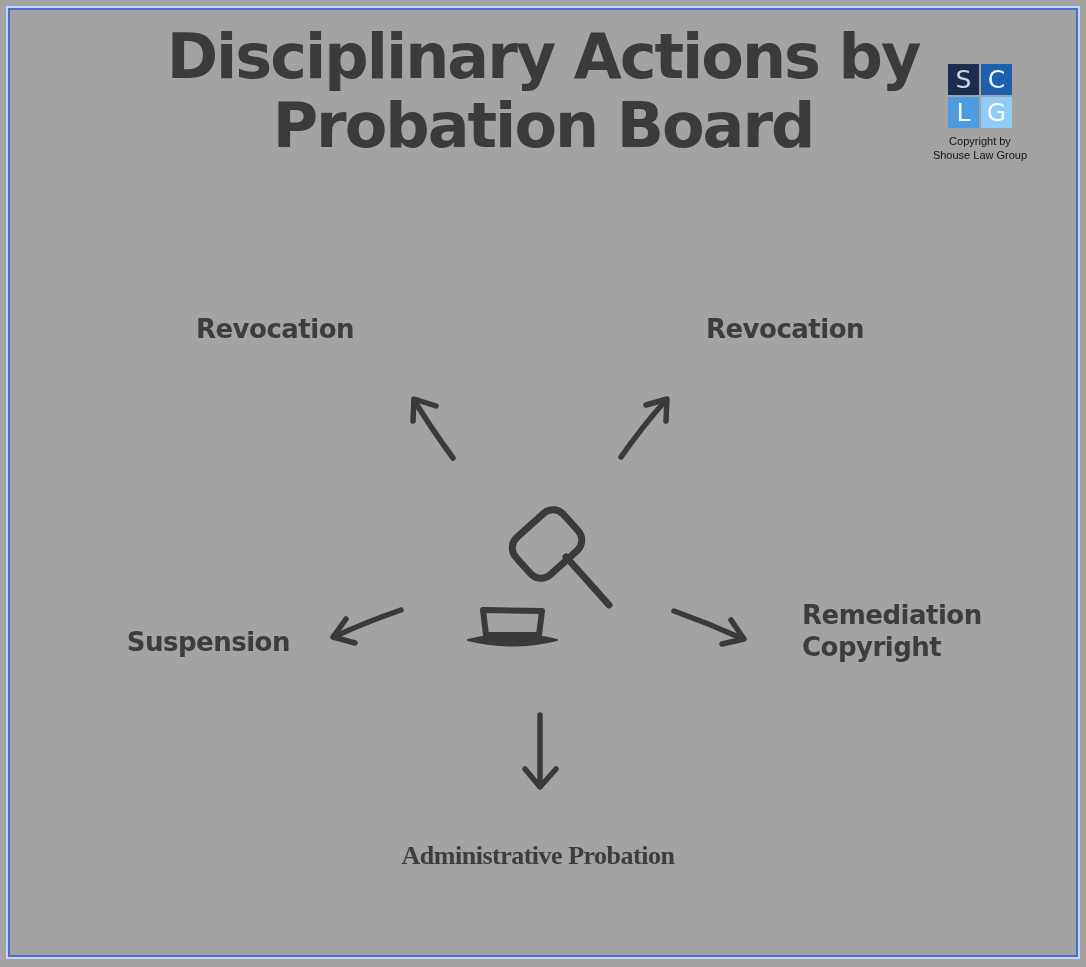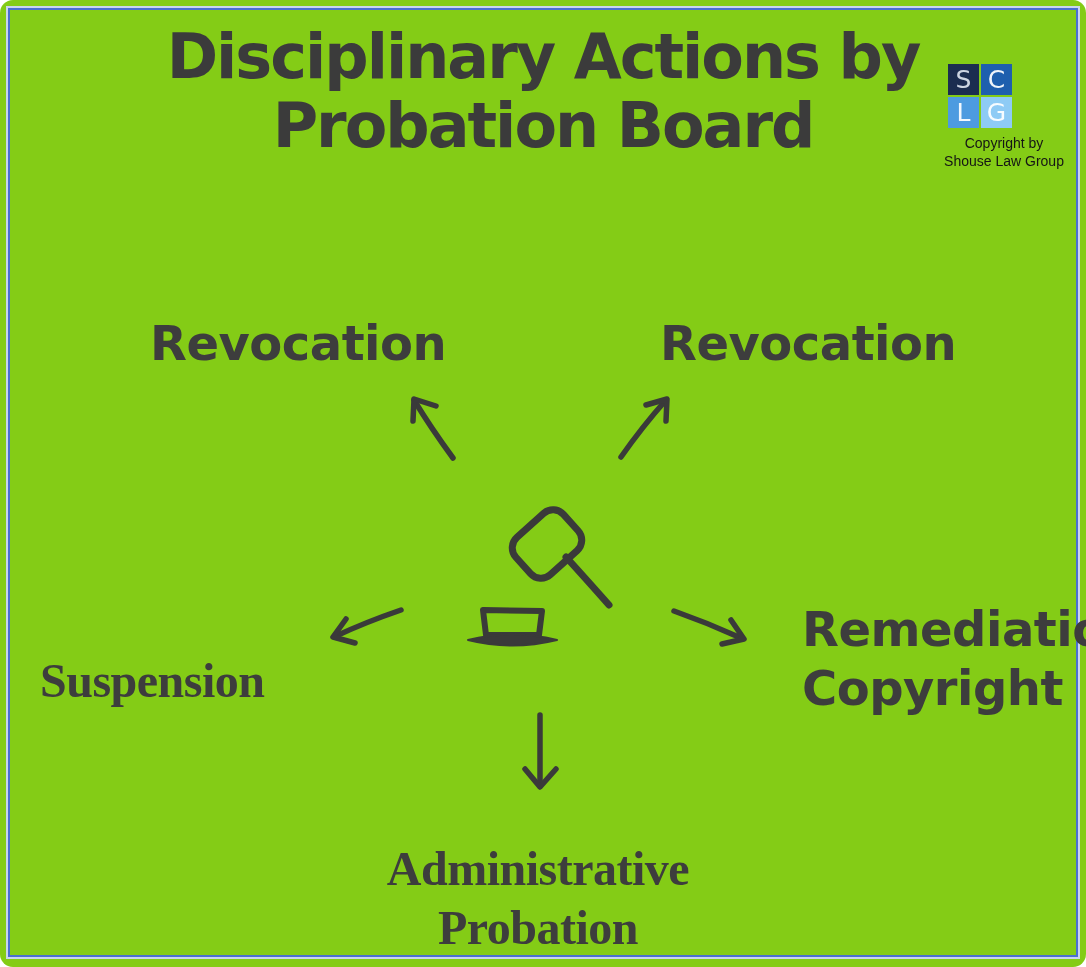--- a/index.html
+++ b/index.html
@@ -4,24 +4,23 @@
 <style>
   html, body {
     margin: 0;
     padding: 0;
     background: #ffffff;
   }
   .canvas {
     position: relative;
     width: 1086px;
     height: 967px;
-    background: #84cc16;
+    background: #a3a3a3;
     overflow: hidden;
     font-family: "DejaVu Sans", sans-serif;
-    border-radius: 13px;
   }
   .border-frame {
     position: absolute;
     inset: 8px 8px 10px 8px;
     border: 2px solid #4a6fd0;
     box-shadow: 0 0 0 2px #c9d5ef;
     pointer-events: none;
   }
   .title {
     position: absolute;
@@ -56,47 +55,47 @@
     line-height: 1;
     color: rgba(255,255,255,0.93);
     font-weight: 400;
   }
   .q-s { background: #1b2d50; color: #cdd5e2; }
   .q-c { background: #1e5fae; }
   .q-l { background: #4d9be0; }
   .q-g { background: #8ecbf5; }
   .copyright {
     position: absolute;
-    left: 924px;
+    left: 900px;
     top: 134px;
     width: 160px;
     text-align: center;
     font-family: "Liberation Sans", sans-serif;
-    font-size: 14px;
+    font-size: 11px;
     line-height: 1.3;
     color: #151515;
   }
   .diagram-svg {
     position: absolute;
     left: 0;
     top: 0;
     width: 1086px;
     height: 967px;
   }
   .node-label {
     position: absolute;
-    font-size: 48px;
+    font-size: 26px;
     font-weight: bold;
     color: #3d3d3d;
     line-height: 1.22;
     letter-spacing: -0.5px;
   }
   .label-revocation   { left: 150px; top: 314px; width: 250px; text-align: center; }
   .label-reprimand    { left: 660px; top: 314px; width: 250px; text-align: center; }
-  .label-suspension   { left:  40px; top: 652px; width: 250px; text-align: left; font-family: Liberation Serif, serif; }
+  .label-suspension   { left:  40px; top: 627px; width: 250px; text-align: right; }
   .label-remediation  { left: 802px; top: 600px; width: 270px; text-align: left; }
   .label-probation    { left: 378px; top: 840px; width: 320px; text-align: center; font-family: Liberation Serif, serif; }
 </style>
 </head>
 <body>
 
 <div class="canvas">
 
   <div class="border-frame"></div>
 

